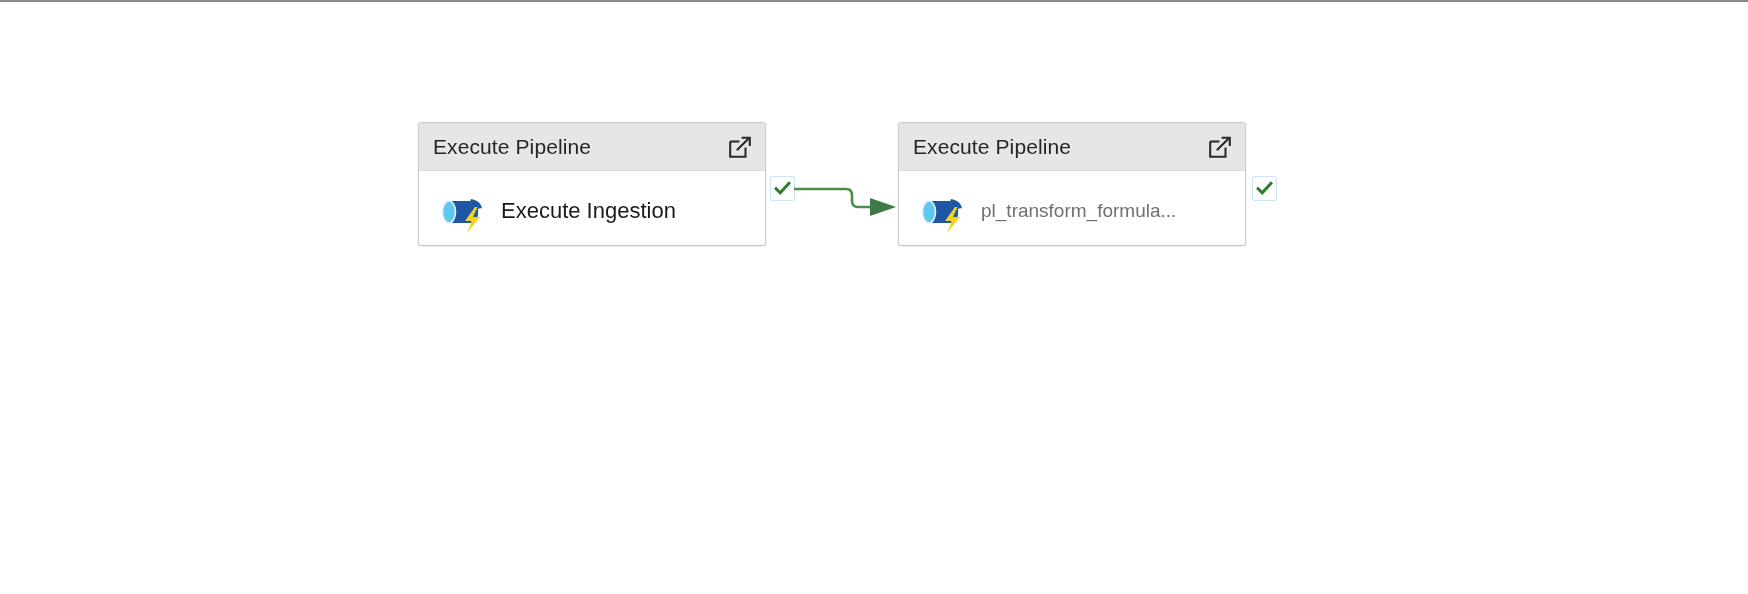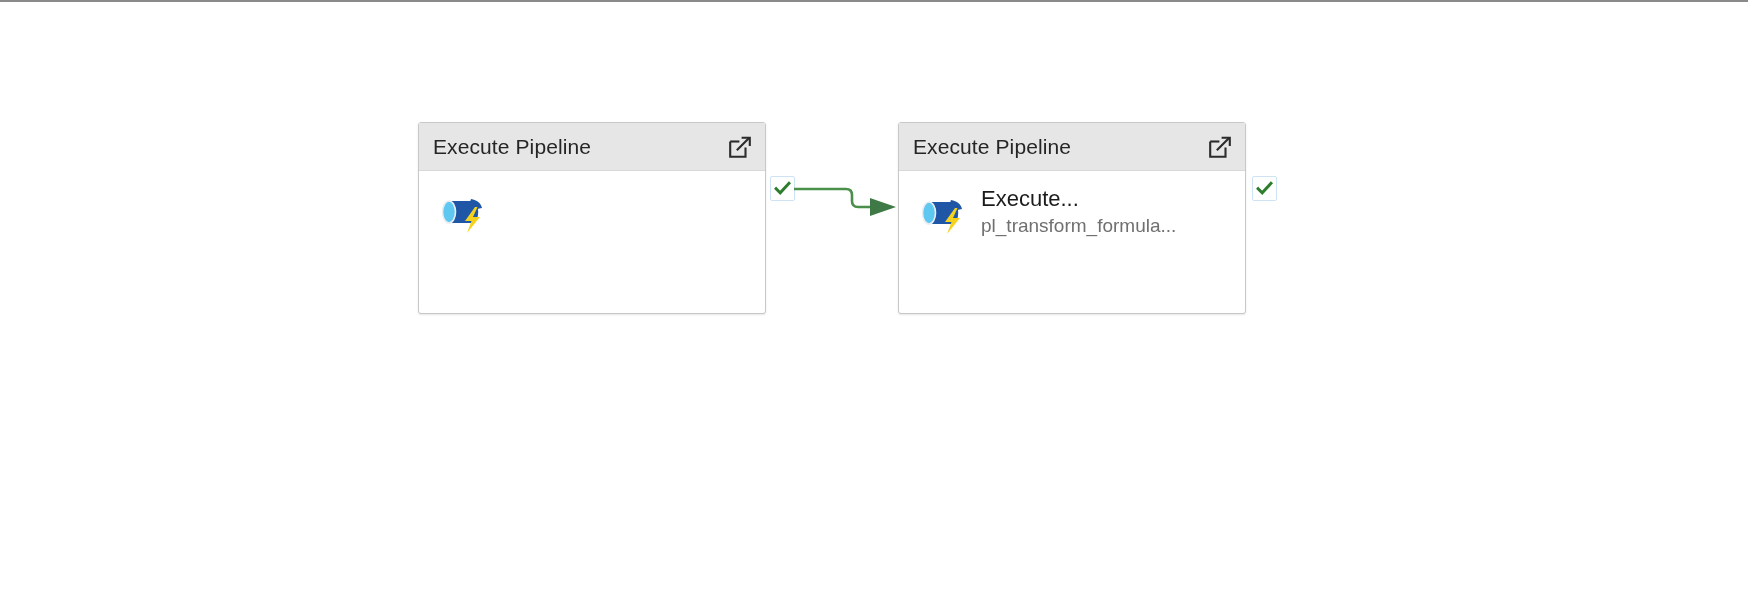--- a/index.html
+++ b/index.html
@@ -20,21 +20,21 @@
     height: 594px;
     background: #ffffff;
     border-top: 2px solid #8a8a8a;
     box-sizing: border-box;
   }
 
   
   .node {
     position: absolute;
     width: 348px;
-    height: 192px;
+    height: 124px;
     background: #ffffff;
     border: 1px solid #c8c8c8;
     border-radius: 3px;
     box-sizing: border-box;
     box-shadow: 0 1px 2px rgba(0,0,0,0.10);
   }
   .node-header {
     position: relative;
     height: 48px;
     background: #e6e6e6;
@@ -141,20 +141,21 @@
           <ellipse cx="12" cy="27" rx="6.5" ry="11" fill="#5ec8f0" stroke="#e9eef5" stroke-width="1.6"></ellipse>
 
           <ellipse cx="36" cy="27" rx="5.2" ry="11" fill="#1f57a6"></ellipse>
 
           <path d="M34 14 C40 15 44 18 45 23 L40 24 C39 20 37 18 33 17 Z" fill="#1f57a6"></path>
 
           <path d="M38 22 L28 36 L34.5 36 L30 48 L43 32 L36 32 L40.5 22 Z" fill="#f5d21e"></path>
         </svg>
       </span>
       <span class="node-texts">
+        <div class="node-title">Execute Ingestion</div>
       </span>
     </div>
   </div>
 
   <div class="status-check" style="left:770px; top:174px;">
     <svg viewBox="0 0 20 20" width="19" height="19" aria-hidden="true">
       <path d="M3.3 10.2 L7.6 14.6 L16.8 4.6" fill="none" stroke="#2e7d2e" stroke-width="3.1" stroke-linecap="square" stroke-linejoin="miter"></path>
     </svg>
   </div>
 
@@ -182,21 +183,20 @@
       <span class="pipeline-icon">
         <svg viewBox="0 0 52 52" width="52" height="52" aria-hidden="true">
           <path d="M12 16 L36 16 L36 38 L12 38 Z" fill="#1f57a6"></path>
           <ellipse cx="12" cy="27" rx="6.5" ry="11" fill="#5ec8f0" stroke="#e9eef5" stroke-width="1.6"></ellipse>
           <ellipse cx="36" cy="27" rx="5.2" ry="11" fill="#1f57a6"></ellipse>
           <path d="M34 14 C40 15 44 18 45 23 L40 24 C39 20 37 18 33 17 Z" fill="#1f57a6"></path>
           <path d="M38 22 L28 36 L34.5 36 L30 48 L43 32 L36 32 L40.5 22 Z" fill="#f5d21e"></path>
         </svg>
       </span>
       <span class="node-texts">
-        <div class="node-title">Execute...</div>
         <div class="node-subtitle">pl_transform_formula...</div>
       </span>
     </div>
   </div>
 
   <div class="status-check" style="left:1252px; top:174px;">
     <svg viewBox="0 0 20 20" width="19" height="19" aria-hidden="true">
       <path d="M3.3 10.2 L7.6 14.6 L16.8 4.6" fill="none" stroke="#2e7d2e" stroke-width="3.1" stroke-linecap="square" stroke-linejoin="miter"></path>
     </svg>
   </div>

